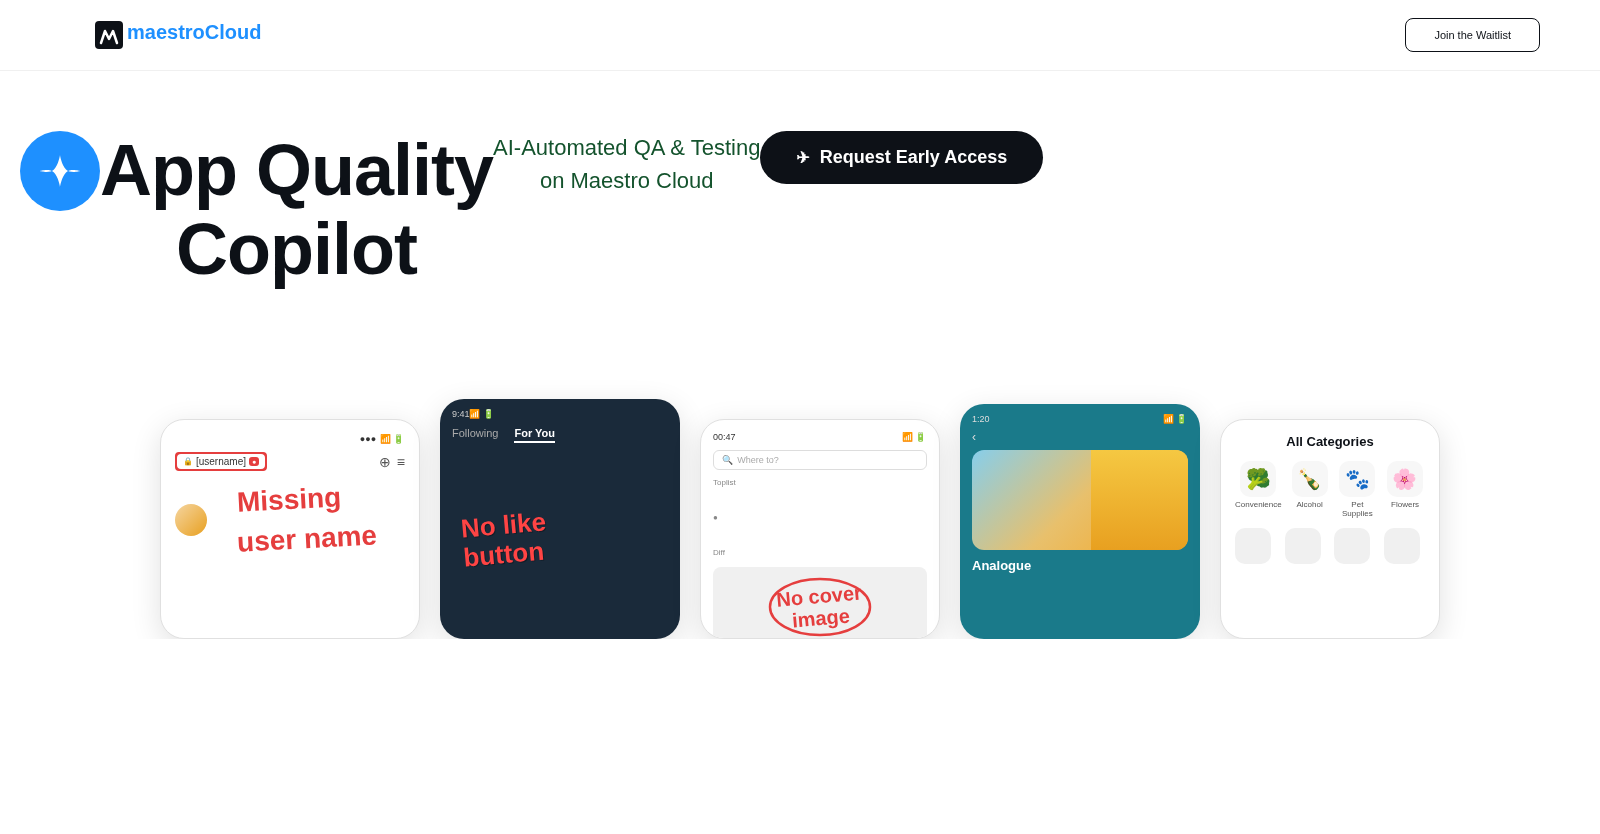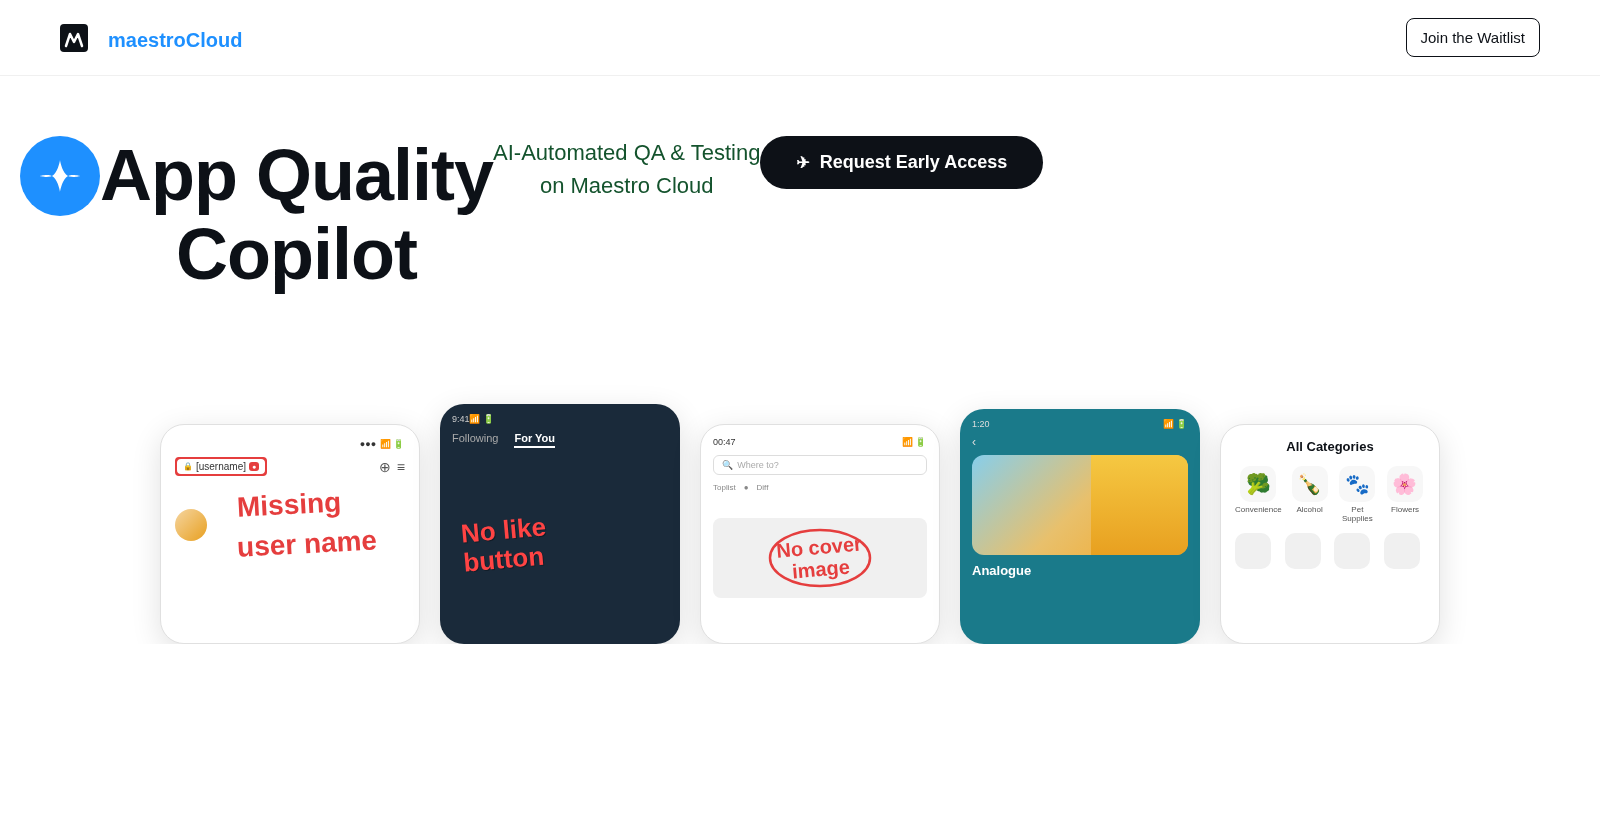--- a/index.html
+++ b/index.html
@@ -15,42 +15,43 @@
     
     .header {
       display: flex;
       align-items: center;
       justify-content: space-between;
       padding: 18px 60px;
       border-bottom: 1px solid #f0f0f0;
     }
     .logo-area {
       display: flex;
-      align-items: flex-end;
-      gap: 20px;
+      align-items: flex-start;
+      gap: 4px;
+      margin-left: 35px;
     }
     .logo-icon {
       width: 28px;
       height: 28px;
     }
     .logo-text {
       font-size: 20px;
       font-weight: 600;
       color: #0d1117;
     }
     .logo-text span {
       color: #1e90ff;
     }
     .waitlist-btn {
       border: 1.5px solid #0d1117;
       background: transparent;
       color: #0d1117;
-      font-size: 15px;
+      font-size: 11px;
       font-weight: 500;
-      padding: 10px 14px;
+      padding: 10px 28px;
       border-radius: 8px;
       cursor: pointer;
     }
 
     
     .hero {
       display: flex;
       align-items: flex-start;
       padding: 60px 20px 50px;
       text-align: center;
@@ -262,24 +263,25 @@
       gap: 4px;
       border: 1px solid #ddd;
       border-radius: 6px;
       padding: 4px 8px;
       margin-bottom: 8px;
       font-size: 9px;
       color: #aaa;
     }
     .card3-nav {
       display: flex;
-      gap: 8px;
+      gap: 26px;
       font-size: 8px;
       color: #888;
-      margin-bottom: 26px;
+      margin-bottom: 10px;
+      flex-direction: column;
     }
     .card3-cover-placeholder {
       width: 100%;
       height: 80px;
       background: #f0f0f0;
       border-radius: 8px;
       display: flex;
       align-items: center;
       justify-content: center;
       position: relative;

